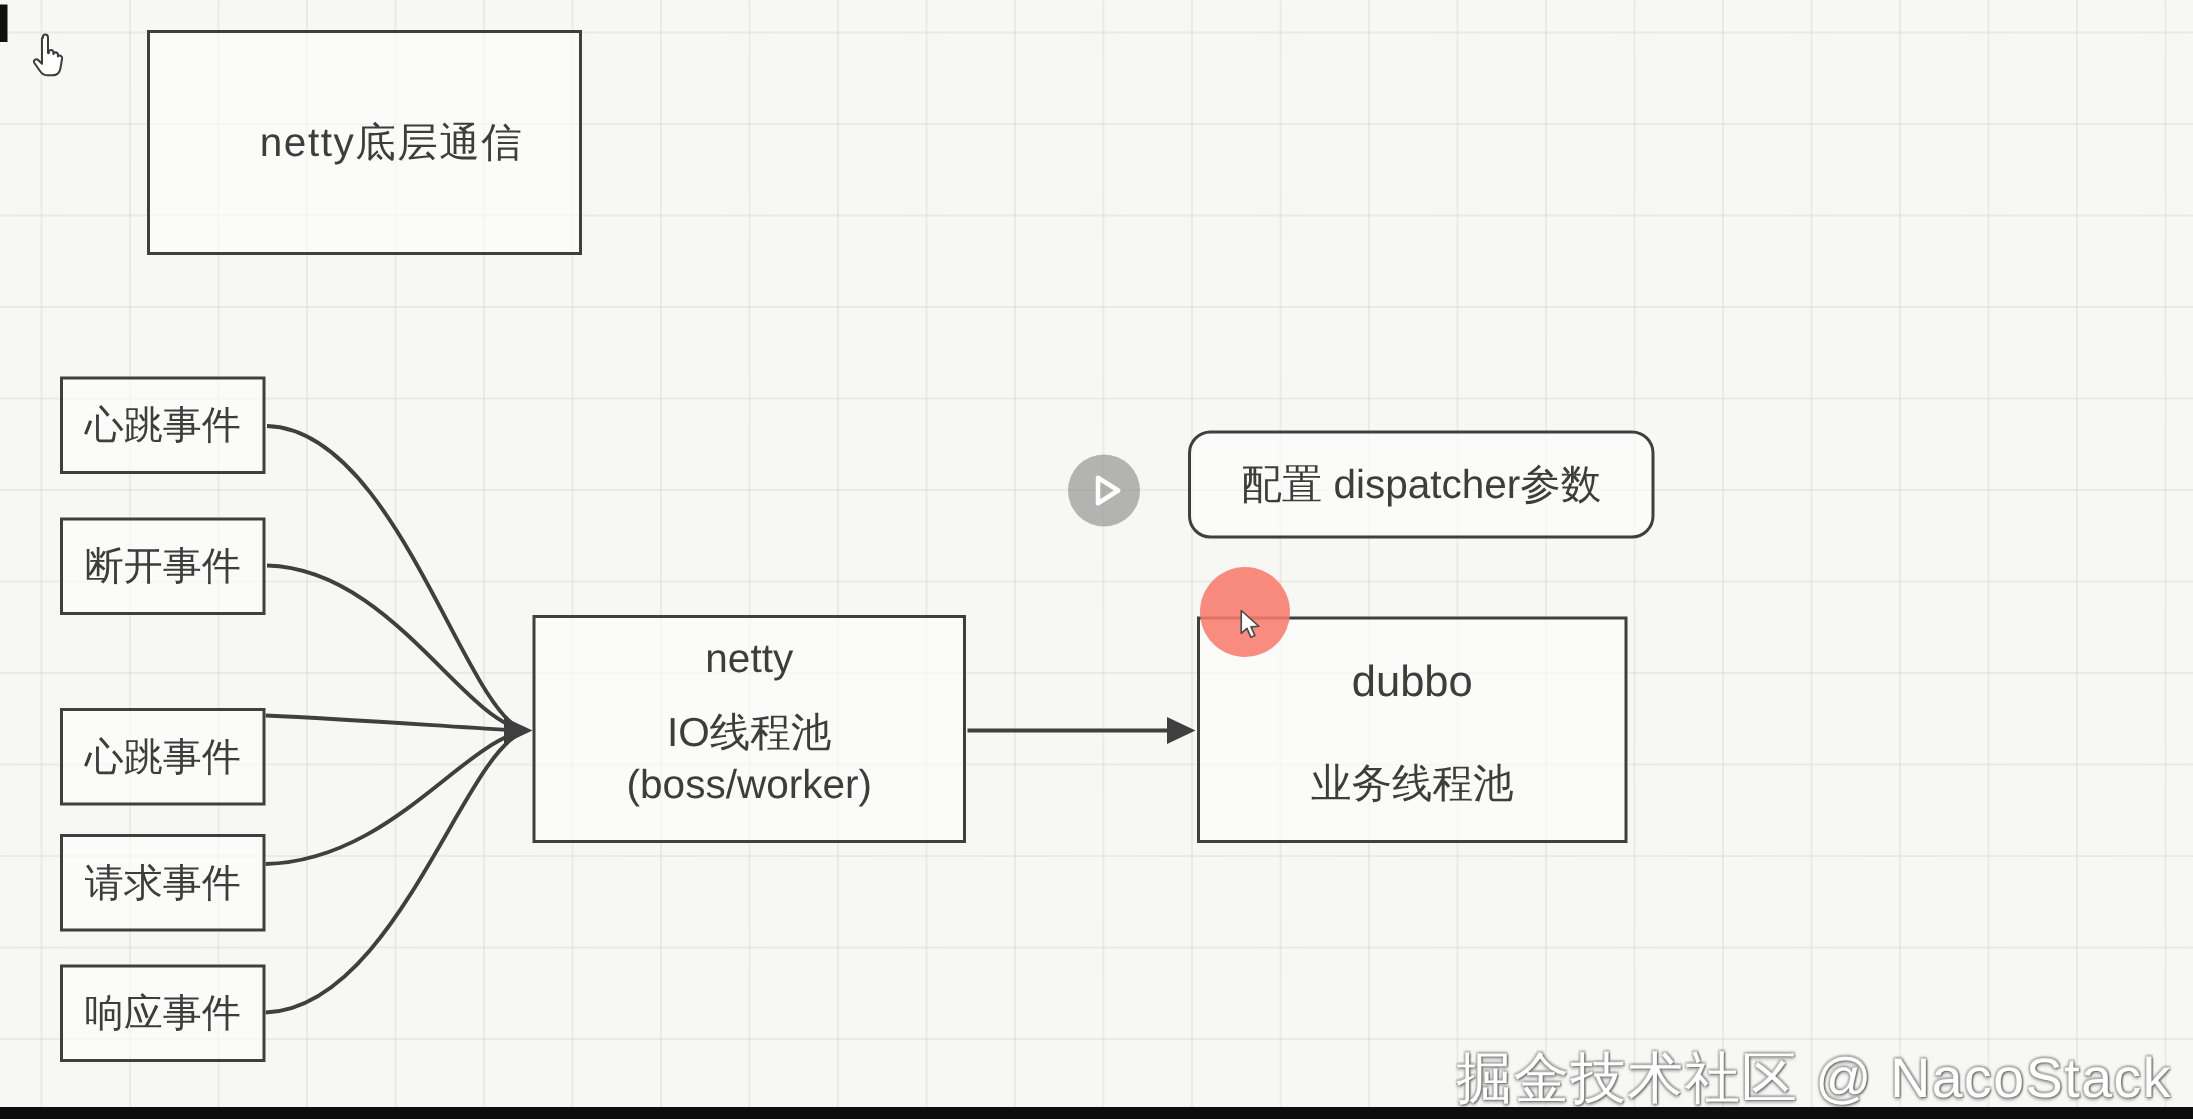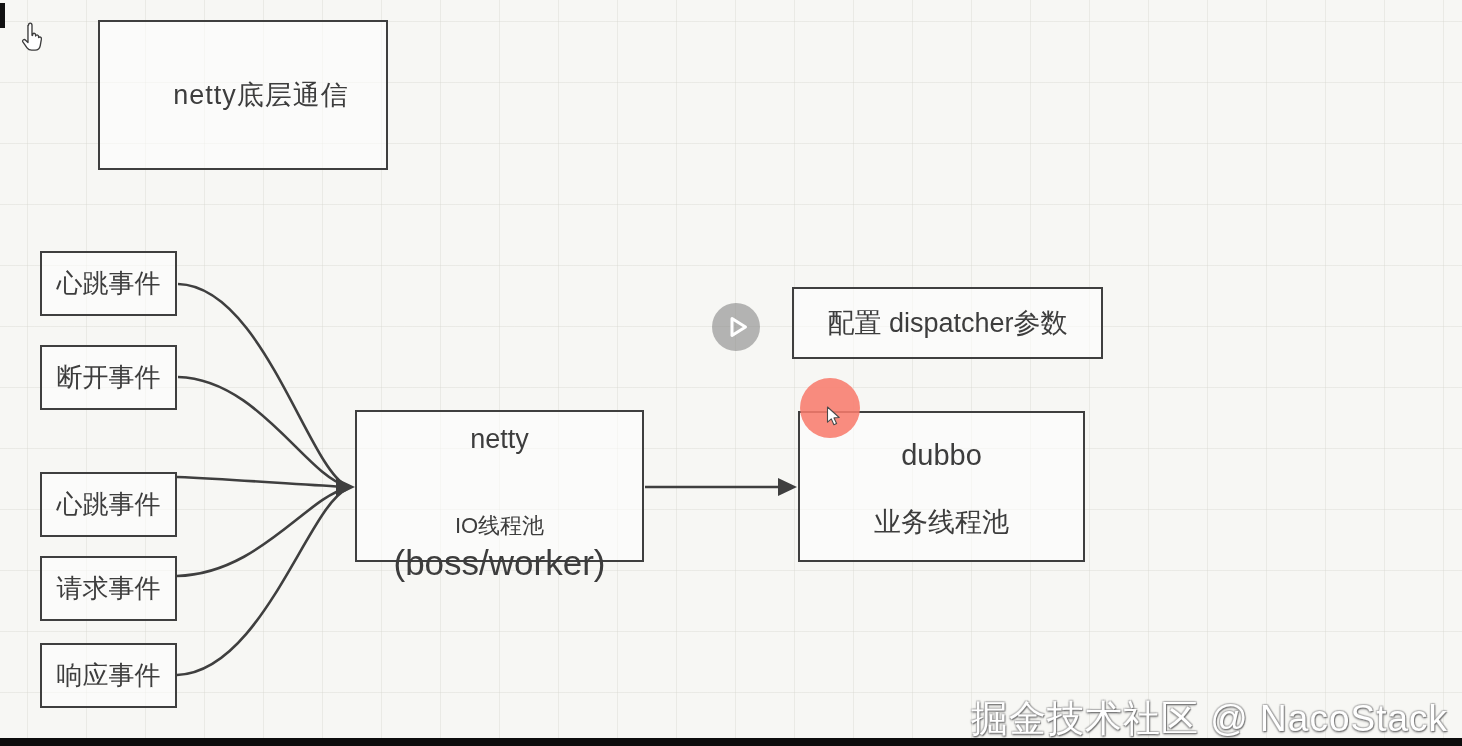--- a/index.html
+++ b/index.html
@@ -33,23 +33,23 @@
   }
   #title-box   { left: 98px;  top: 20px;  width: 290px; height: 150px; font-size: 27px; letter-spacing: 1px; padding-left: 36px; }
   .event-box   { left: 40px;  width: 137px; height: 65px; font-size: 26px; }
   #event-box-connect    { top: 251px; }
   #event-box-disconnect { top: 345px; text-align: right; }
   #event-box-heartbeat  { top: 444px; margin-top: 28px; }
   #event-box-request    { top: 556px; }
   #event-box-response   { top: 643px; }
   #netty-box { left: 355px; top: 410px; width: 289px; height: 152px; display: block; }
   #netty-box .l1 { margin-top: 12px;  font-size: 27px; }
-  #netty-box .l2 { margin-top: 56px;  font-size: 22px; }
-  #netty-box .l3 { margin-top: 2px;   font-size: 35px; }
-  #dispatcher-box { left: 792px; top: 287px; width: 311px; height: 72px; font-size: 27px; }
+  #netty-box .l2 { margin-top: 15px;  font-size: 27px; }
+  #netty-box .l3 { margin-top: 2px;   font-size: 27px; }
+  #dispatcher-box { left: 792px; top: 287px; width: 311px; height: 72px; font-size: 27px; border-radius: 15px; }
   #dubbo-box { left: 798px; top: 411px; width: 287px; height: 151px; display: block; }
   #dubbo-box .l1 { margin-top: 26px; font-size: 29px; }
   #dubbo-box .l2 { margin-top: 32px; font-size: 27px; }
   #connector-layer {
     position: absolute; left: 0; top: 0; width: 1462px; height: 746px;
     z-index: 1; pointer-events: none;
   }
   #play-button {
     position: absolute; left: 712px; top: 303px; width: 48px; height: 48px;
     border-radius: 50%;

